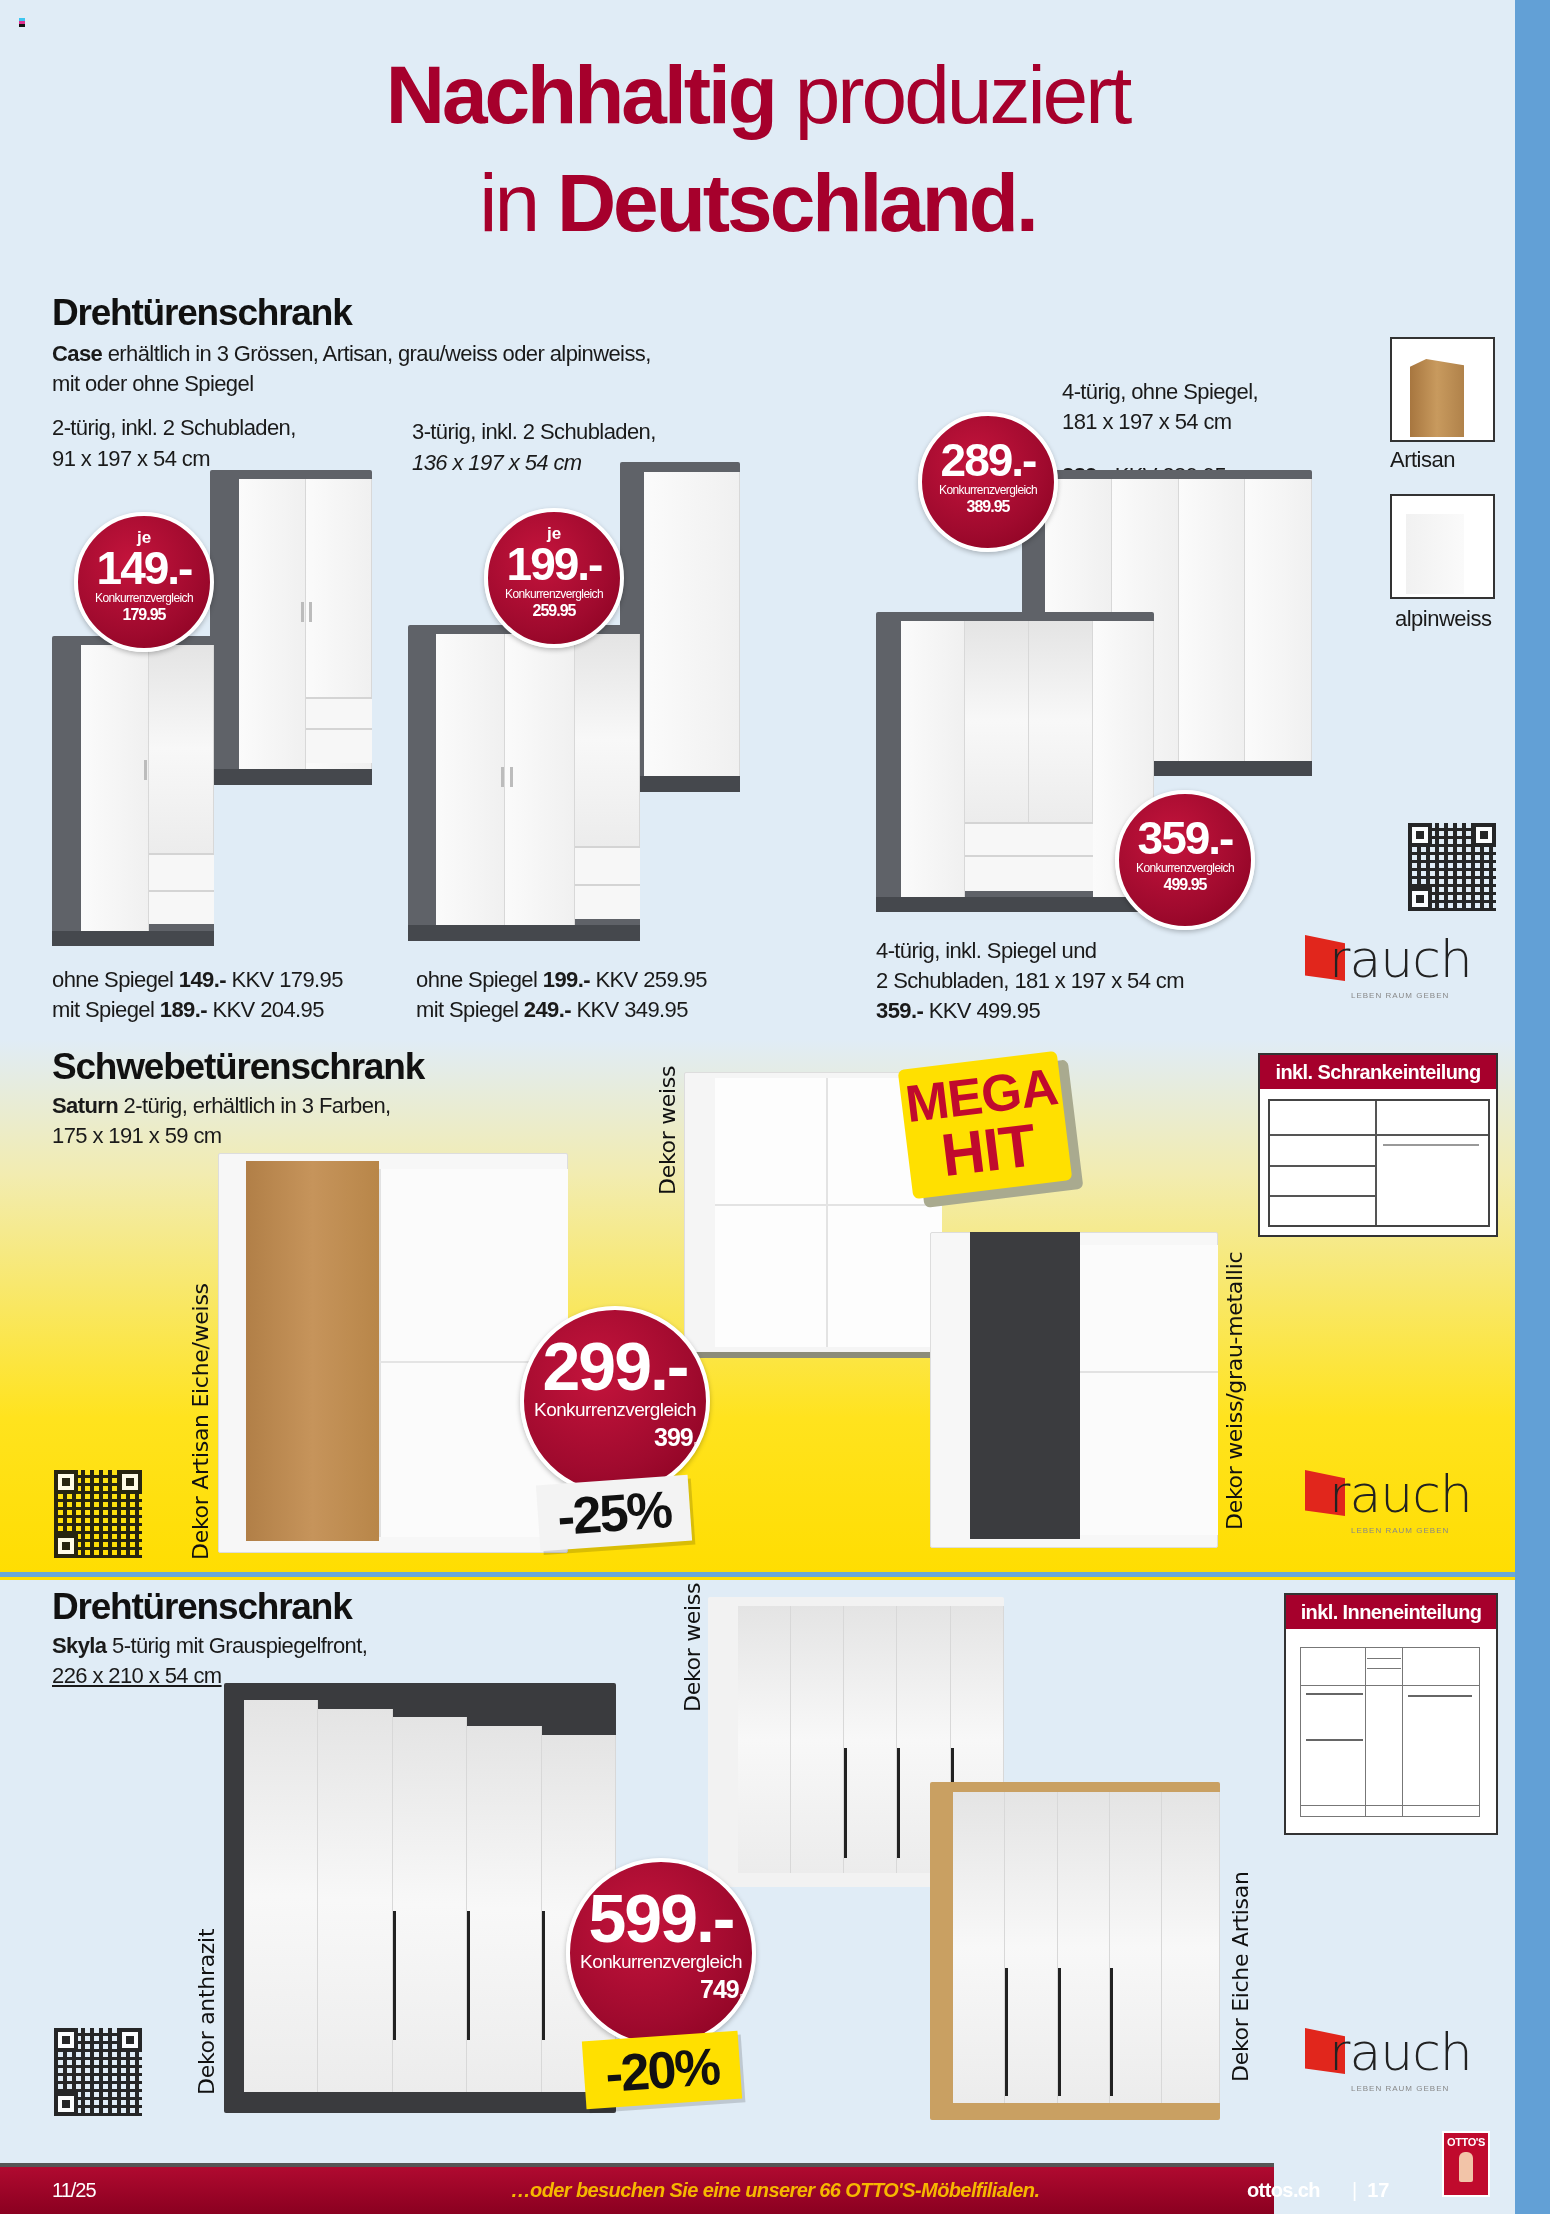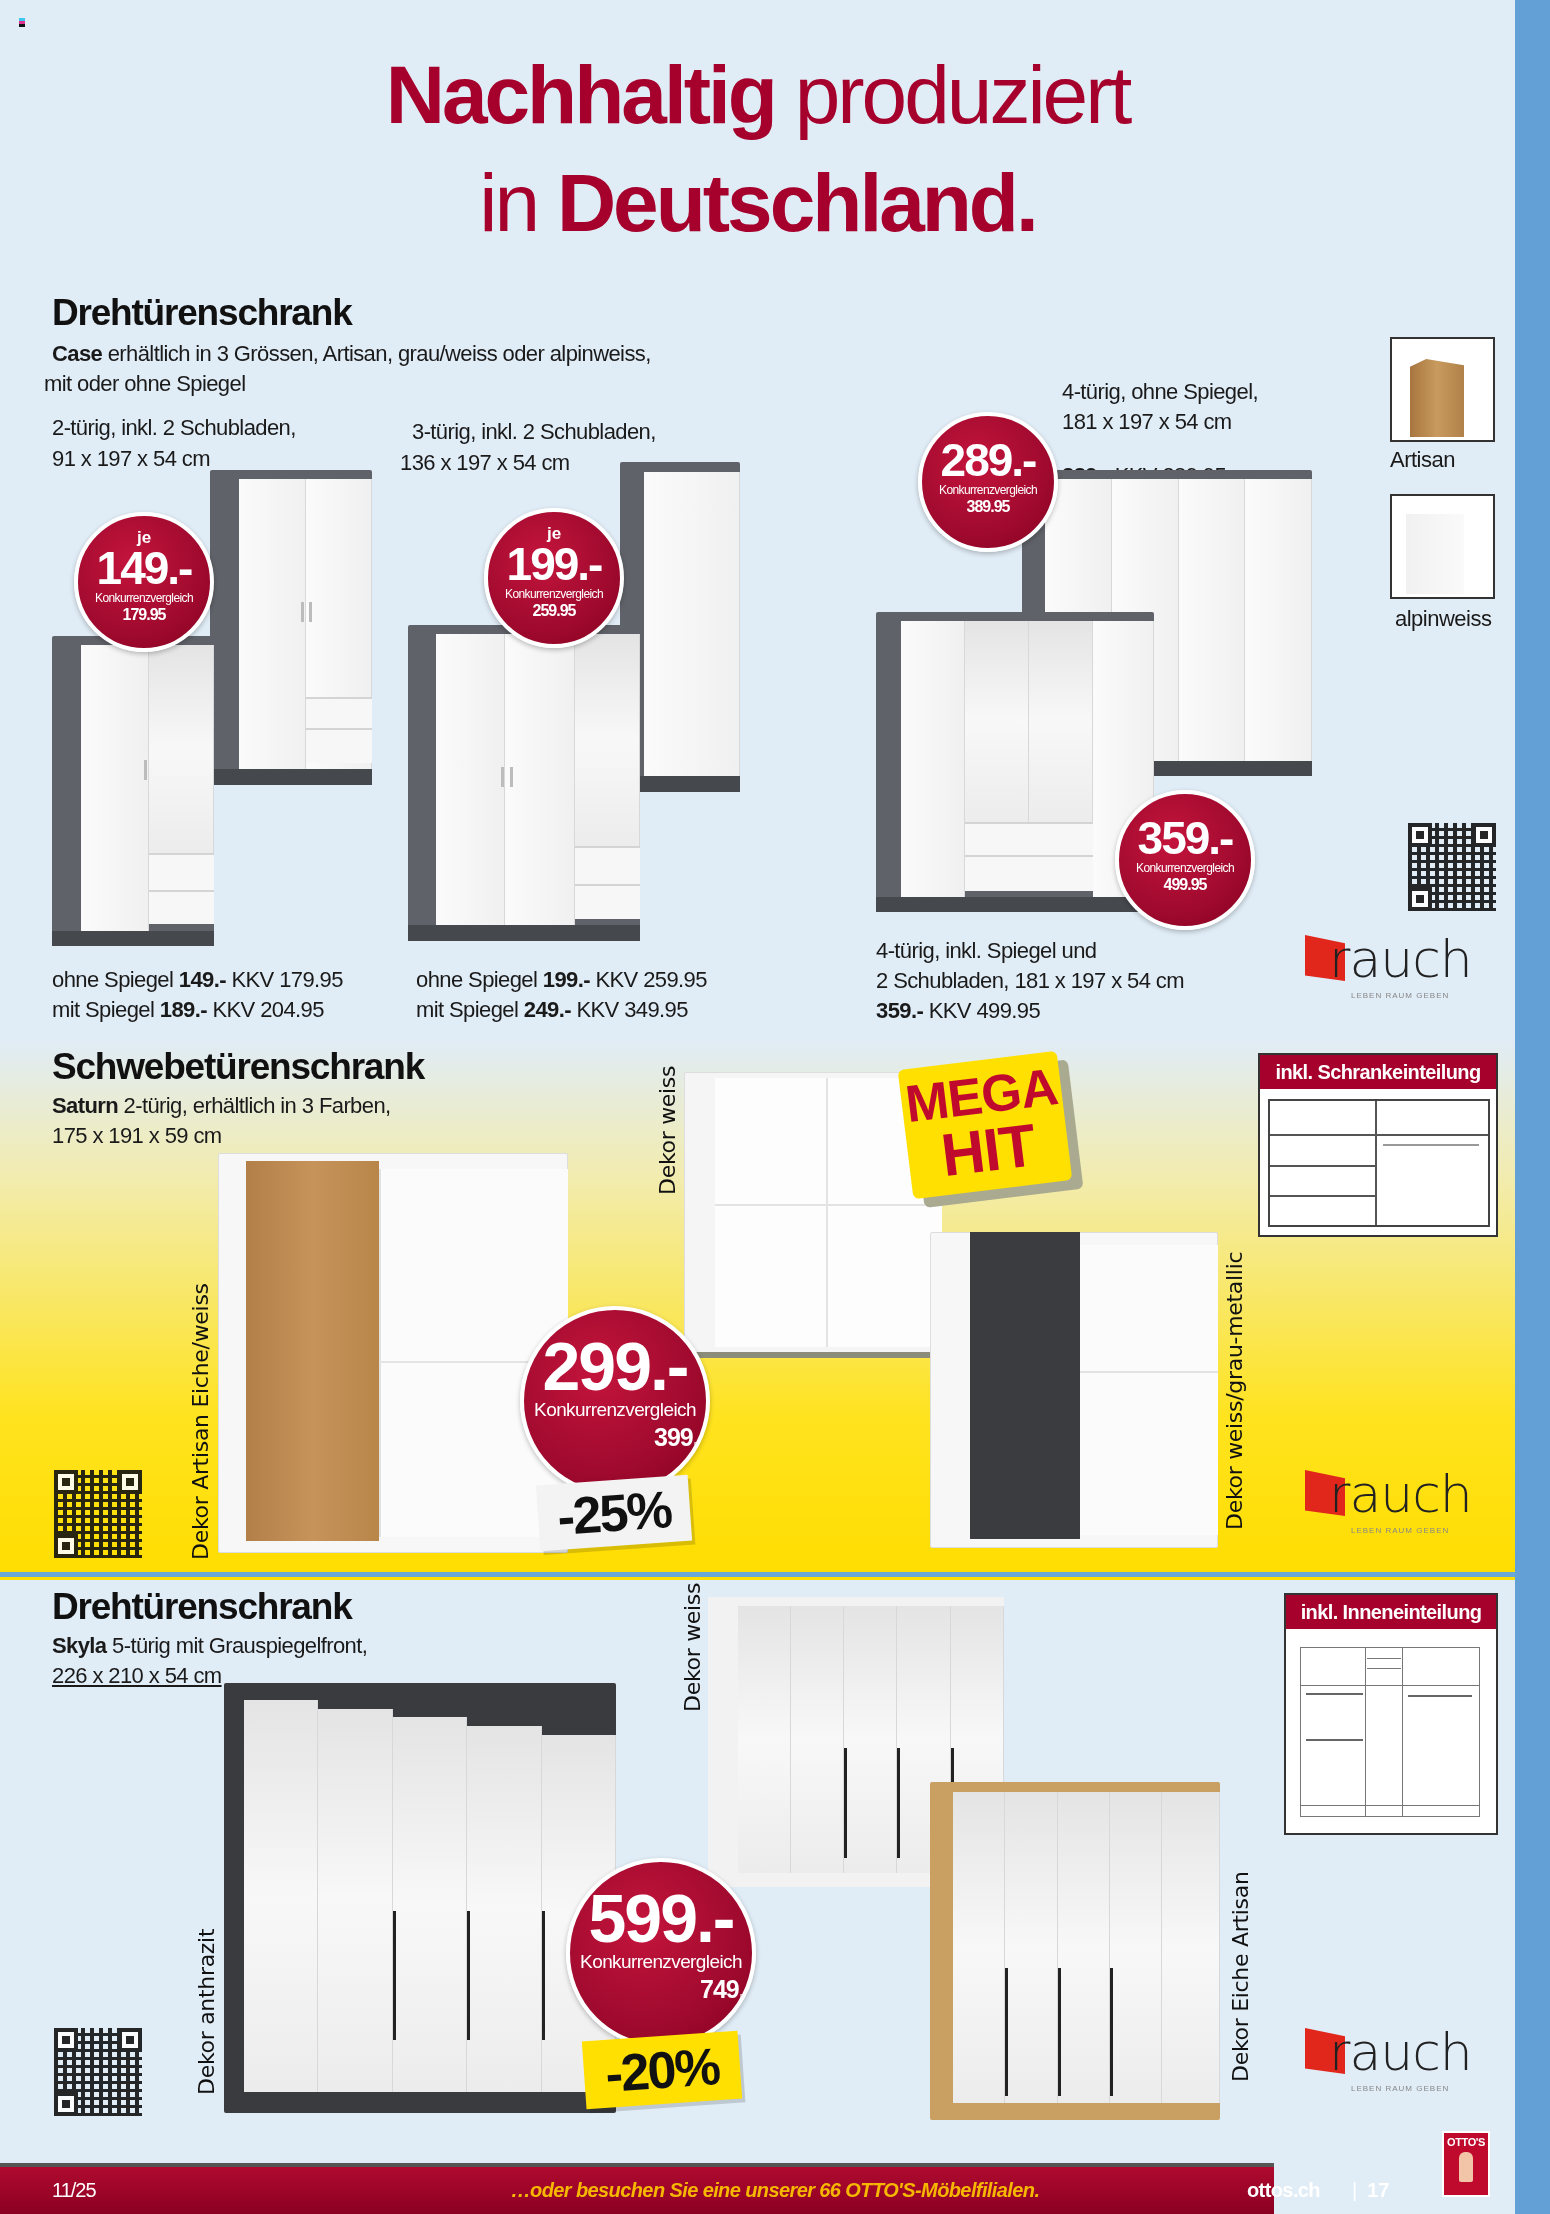--- a/index.html
+++ b/index.html
@@ -115,27 +115,27 @@
     <b>Nachhaltig</b> <span class="thin">produziert</span>
   </div>
   <div class="headline l2">
     <span class="thin">in</span> <b>Deutschland.</b>
   </div>
 
   <div class="sec-title" style="left:52px; top:292px;">Drehtürenschrank</div>
   <div class="txt" style="left:52px; top:338px;">
     <b>Case</b> <span>erhältlich in 3 Grössen, Artisan, grau/weiss oder alpinweiss,</span>
   </div>
-  <div class="txt" style="left:44px; top:368px;">mit oder ohne Spiegel</div>
+  <div class="txt" style="left:52px; top:368px;">mit oder ohne Spiegel</div>
 
   <div class="txt" style="left:52px; top:412px;">2-türig, inkl. 2 Schubladen,</div>
   <div class="txt" style="left:52px; top:443px;">91 x 197 x 54 cm</div>
 
   <div class="txt" style="left:412px; top:416px;">3-türig, inkl. 2 Schubladen,</div>
-  <div class="txt" style="left:400px; top:447px;">136 x 197 x 54 cm</div>
+  <div class="txt" style="left:412px; top:447px;font-style:italic;">136 x 197 x 54 cm</div>
 
   <div class="txt" style="left:1062px; top:376px;">4-türig, ohne Spiegel,</div>
   <div class="txt" style="left:1062px; top:406px;">181 x 197 x 54 cm</div>
   <div class="txt" style="left:1062px; top:436px;margin-top:24px;">
     <b>289.-</b> <span>KKV 389.95</span>
   </div>
 
   <div class="wardrobe" style="left:210px; top:470px; width:162px; height:315px;">
     <div class="body" style="background:#5f6268;"></div>
     <div class="door" style="left:18%; width:41%;"></div>

